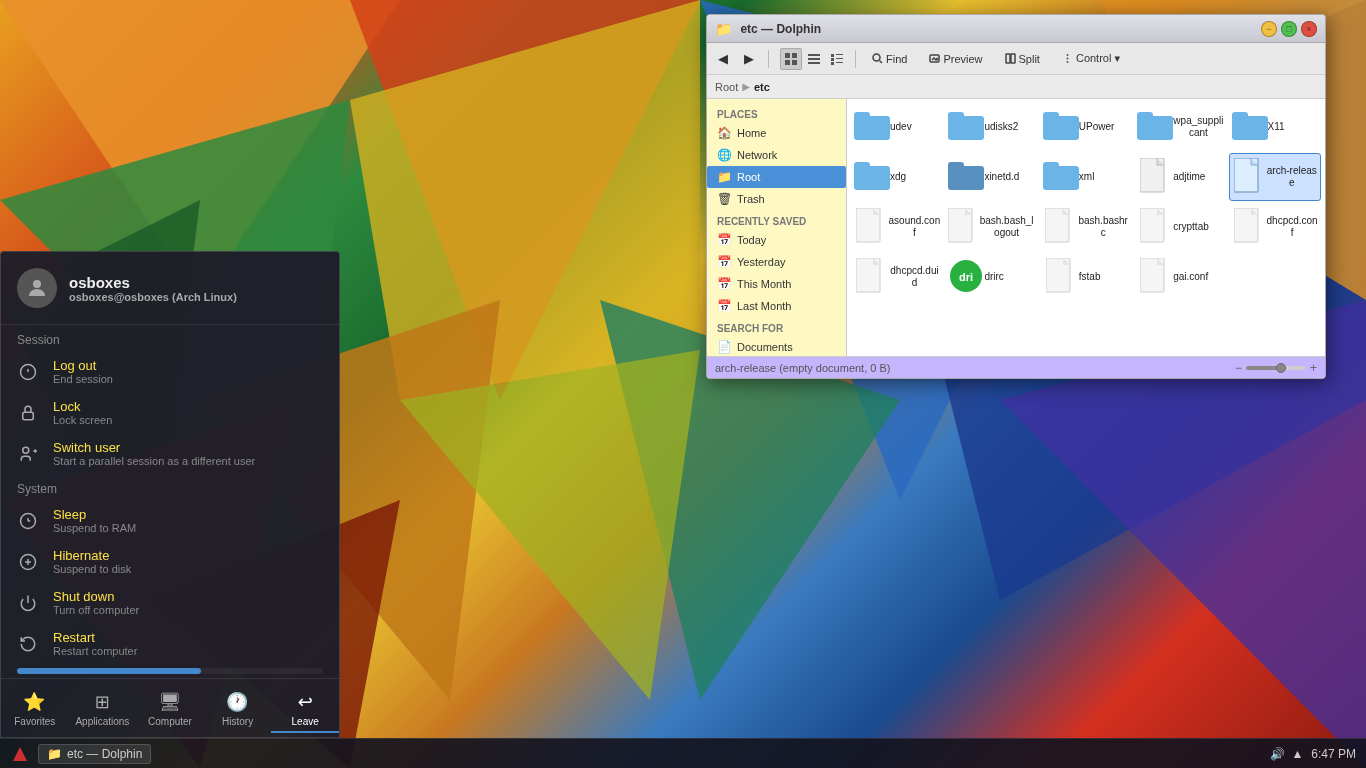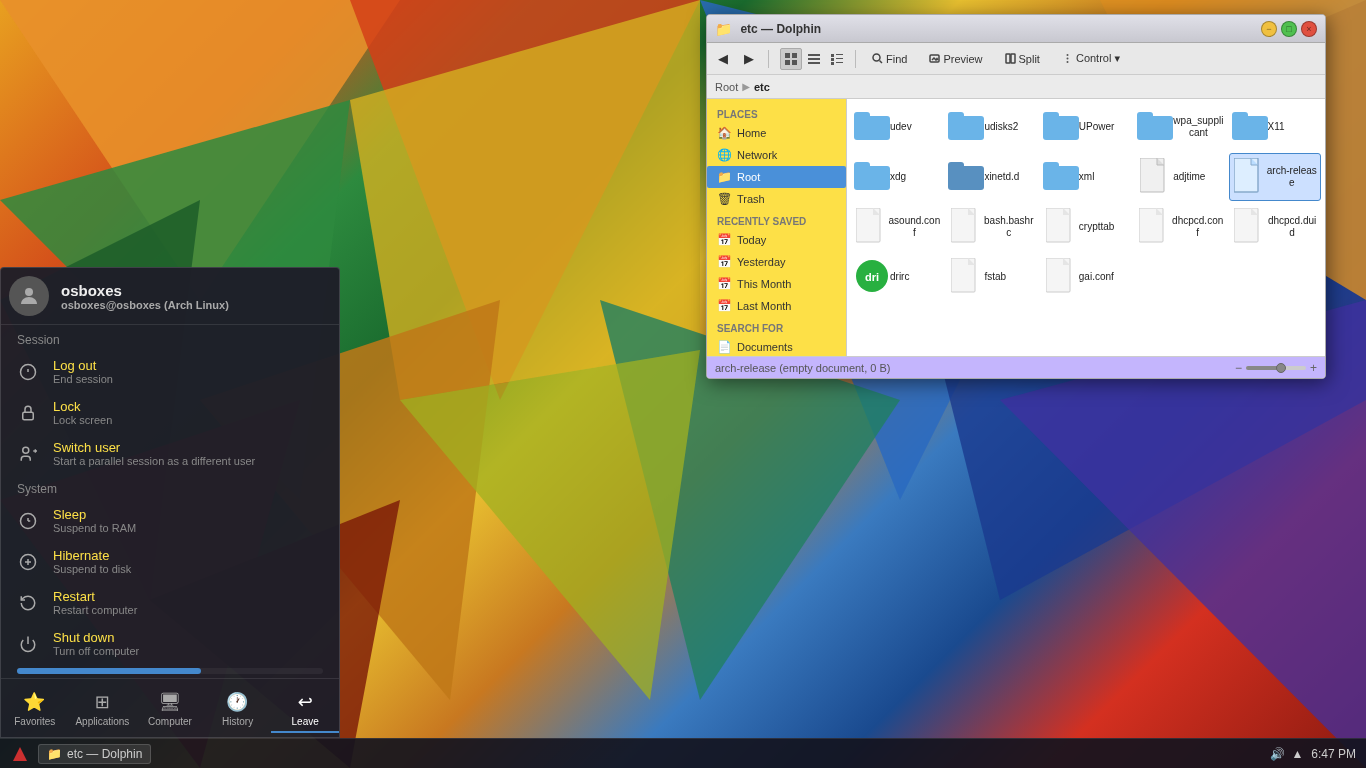--- a/index.html
+++ b/index.html
@@ -79,21 +79,21 @@
       background: rgba(30, 30, 40, 0.97);
       border: 1px solid rgba(255,255,255,0.15);
       border-radius: 4px 4px 0 0;
       z-index: 200;
       color: #ddd;
     }
     .user-header {
       display: flex;
       align-items: center;
       gap: 12px;
-      padding: 8px;
+      padding: 16px;
       border-bottom: 1px solid rgba(255,255,255,0.1);
     }
     .user-avatar {
       width: 40px;
       height: 40px;
       border-radius: 50%;
       background: #555;
       display: flex;
       align-items: center;
       justify-content: center;
@@ -286,21 +286,21 @@
 
     .dolphin-body {
       display: flex;
       flex: 1;
       overflow: hidden;
     }
 
     
     .dolphin-sidebar {
       width: 140px;
-      background: #fde047;
+      background: #fef9c3;
       border-right: 1px solid #ccc;
       overflow-y: auto;
       flex-shrink: 0;
       padding: 4px 0;
     }
     .sidebar-section-label {
       font-size: 10px;
       color: #777;
       padding: 6px 10px 2px;
       font-weight: bold;
@@ -525,40 +525,40 @@
     </div>
     <div class="menu-item-text">
       <div class="menu-item-title">Hibernate</div>
       <div class="menu-item-subtitle">Suspend to disk</div>
     </div>
   </div>
 
   <div class="menu-item">
     <div class="menu-item-icon">
       <svg width="18" height="18" viewBox="0 0 24 24" fill="none" stroke="#aaa" stroke-width="2">
+        <path d="M18.36 6.64a9 9 0 1 1-12.73 0"></path>
+        <line x1="12" y1="2" x2="12" y2="12"></line>
+      </svg>
+    </div>
+    <div class="menu-item-text">
+      <div class="menu-item-title">Shut down</div>
+      <div class="menu-item-subtitle">Turn off computer</div>
+    </div>
+  </div>
+
+  <div class="menu-item">
+    <div class="menu-item-icon">
+      <svg width="18" height="18" viewBox="0 0 24 24" fill="none" stroke="#aaa" stroke-width="2">
         <path d="M3 12a9 9 0 1 0 9-9 9.75 9.75 0 0 0-6.74 2.74L3 8"></path>
         <path d="M3 3v5h5"></path>
       </svg>
     </div>
     <div class="menu-item-text">
       <div class="menu-item-title">Restart</div>
       <div class="menu-item-subtitle">Restart computer</div>
-    </div>
-  </div>
-
-  <div class="menu-item">
-    <div class="menu-item-icon">
-      <svg width="18" height="18" viewBox="0 0 24 24" fill="none" stroke="#aaa" stroke-width="2">
-        <path d="M18.36 6.64a9 9 0 1 1-12.73 0"></path>
-        <line x1="12" y1="2" x2="12" y2="12"></line>
-      </svg>
-    </div>
-    <div class="menu-item-text">
-      <div class="menu-item-title">Shut down</div>
-      <div class="menu-item-subtitle">Turn off computer</div>
     </div>
   </div>
 
   <div style="height:6px; background:rgba(255,255,255,0.05); margin: 4px 16px; border-radius:3px;">
     <div style="width:60%; height:100%; background:#4488cc; border-radius:3px;"></div>
   </div>
 
   <div class="menu-nav">
     <div class="menu-nav-item">
       <span class="menu-nav-icon">⭐</span>
@@ -795,20 +795,29 @@
           </div>
           <span class="file-name">asound.conf</span>
         </div>
         <div class="file-item">
           <div class="file-icon">
             <svg width="30" height="36" viewBox="0 0 30 36">
                 <rect x="0" y="0" width="24" height="34" rx="1" fill="#f5f5f5" stroke="#ccc" stroke-width="1"></rect>
                 <path d="M17 0 L24 7 L17 7 Z" fill="#e5e5e5"></path>
               </svg>
           </div>
+          <span class="file-name">bash.bash_logout</span>
+        </div>
+        <div class="file-item">
+          <div class="file-icon">
+            <svg width="30" height="36" viewBox="0 0 30 36">
+                <rect x="0" y="0" width="24" height="34" rx="1" fill="#f5f5f5" stroke="#ccc" stroke-width="1"></rect>
+                <path d="M17 0 L24 7 L17 7 Z" fill="#e5e5e5"></path>
+              </svg>
+          </div>
           <span class="file-name">bash.bashrc</span>
         </div>
         <div class="file-item">
           <div class="file-icon">
             <svg width="30" height="36" viewBox="0 0 30 36">
                 <rect x="0" y="0" width="24" height="34" rx="1" fill="#f5f5f5" stroke="#ccc" stroke-width="1"></rect>
                 <path d="M17 0 L24 7 L17 7 Z" fill="#e5e5e5"></path>
               </svg>
           </div>
           <span class="file-name">crypttab</span>

